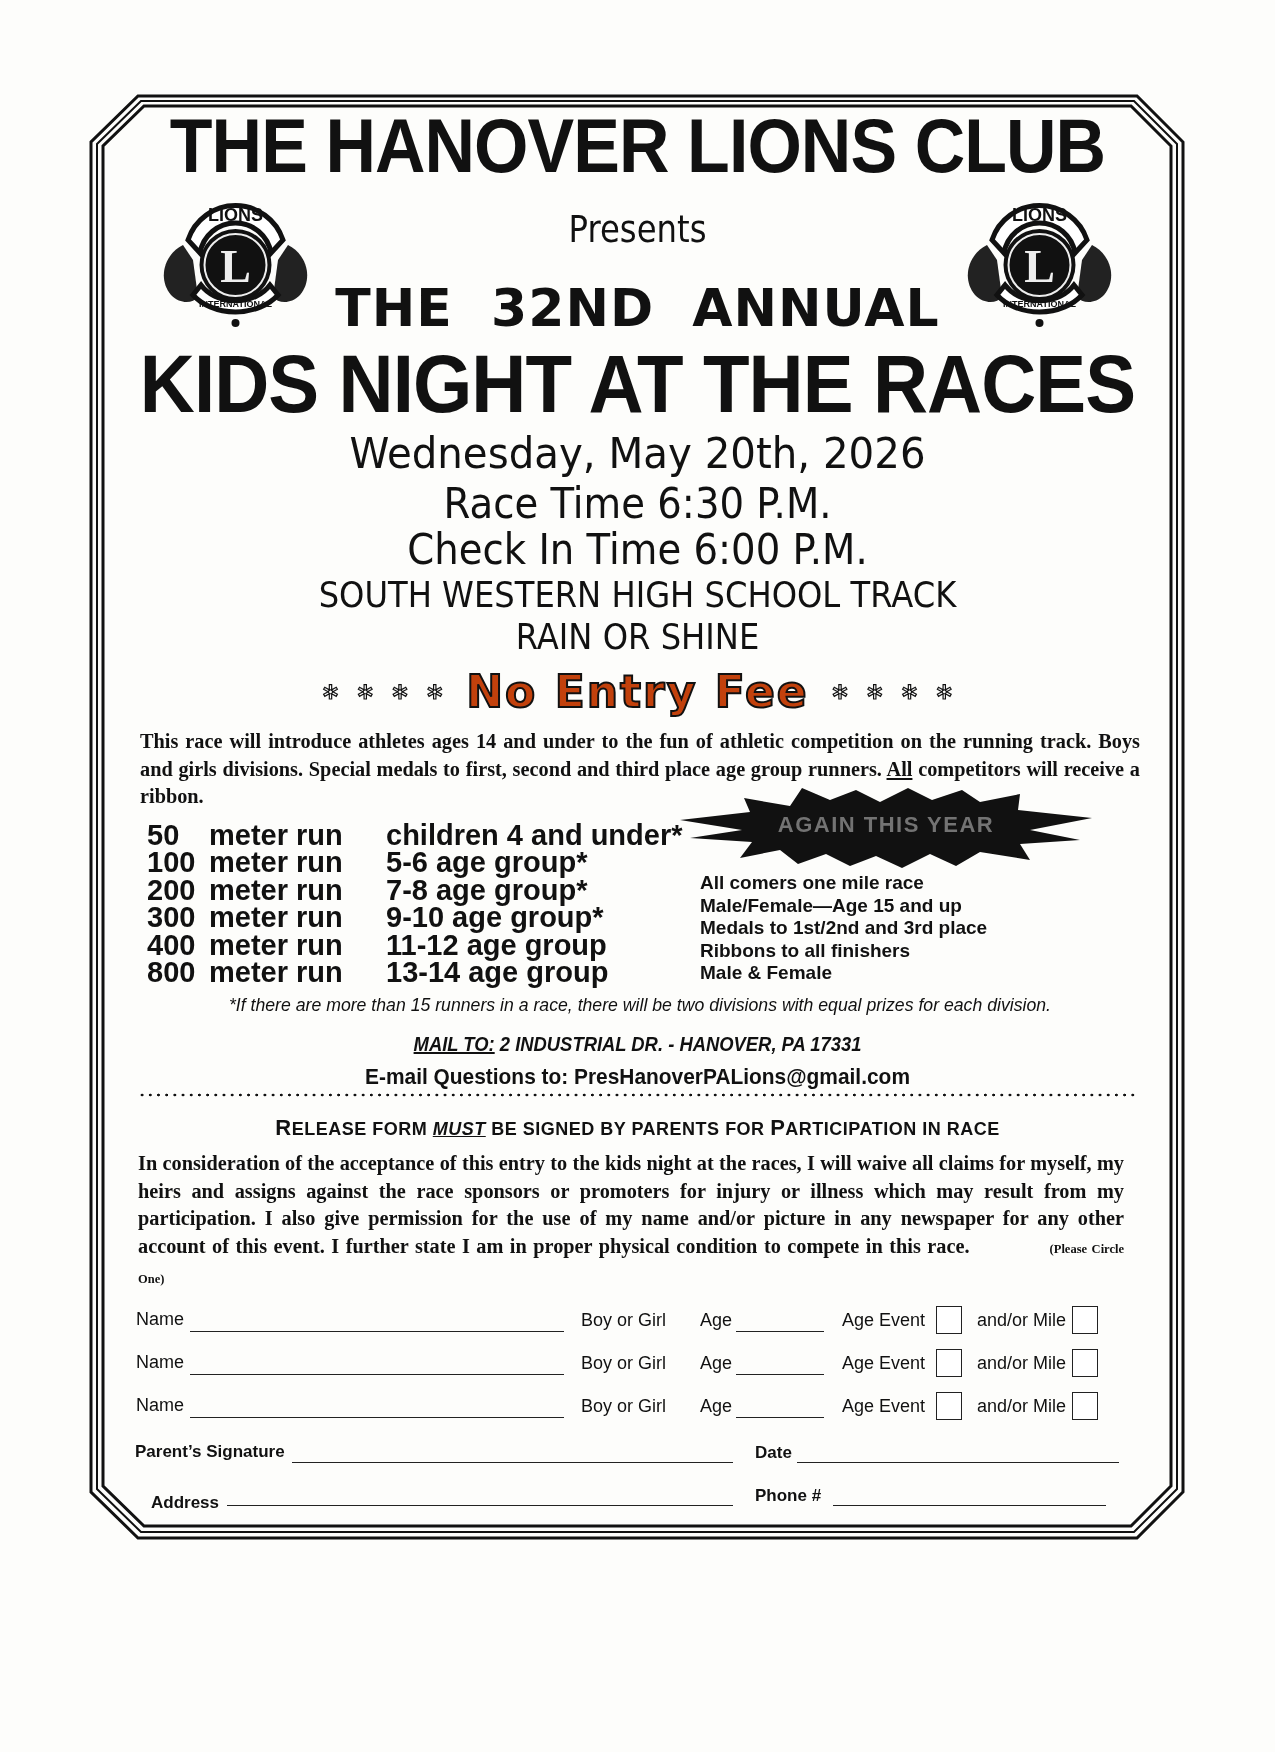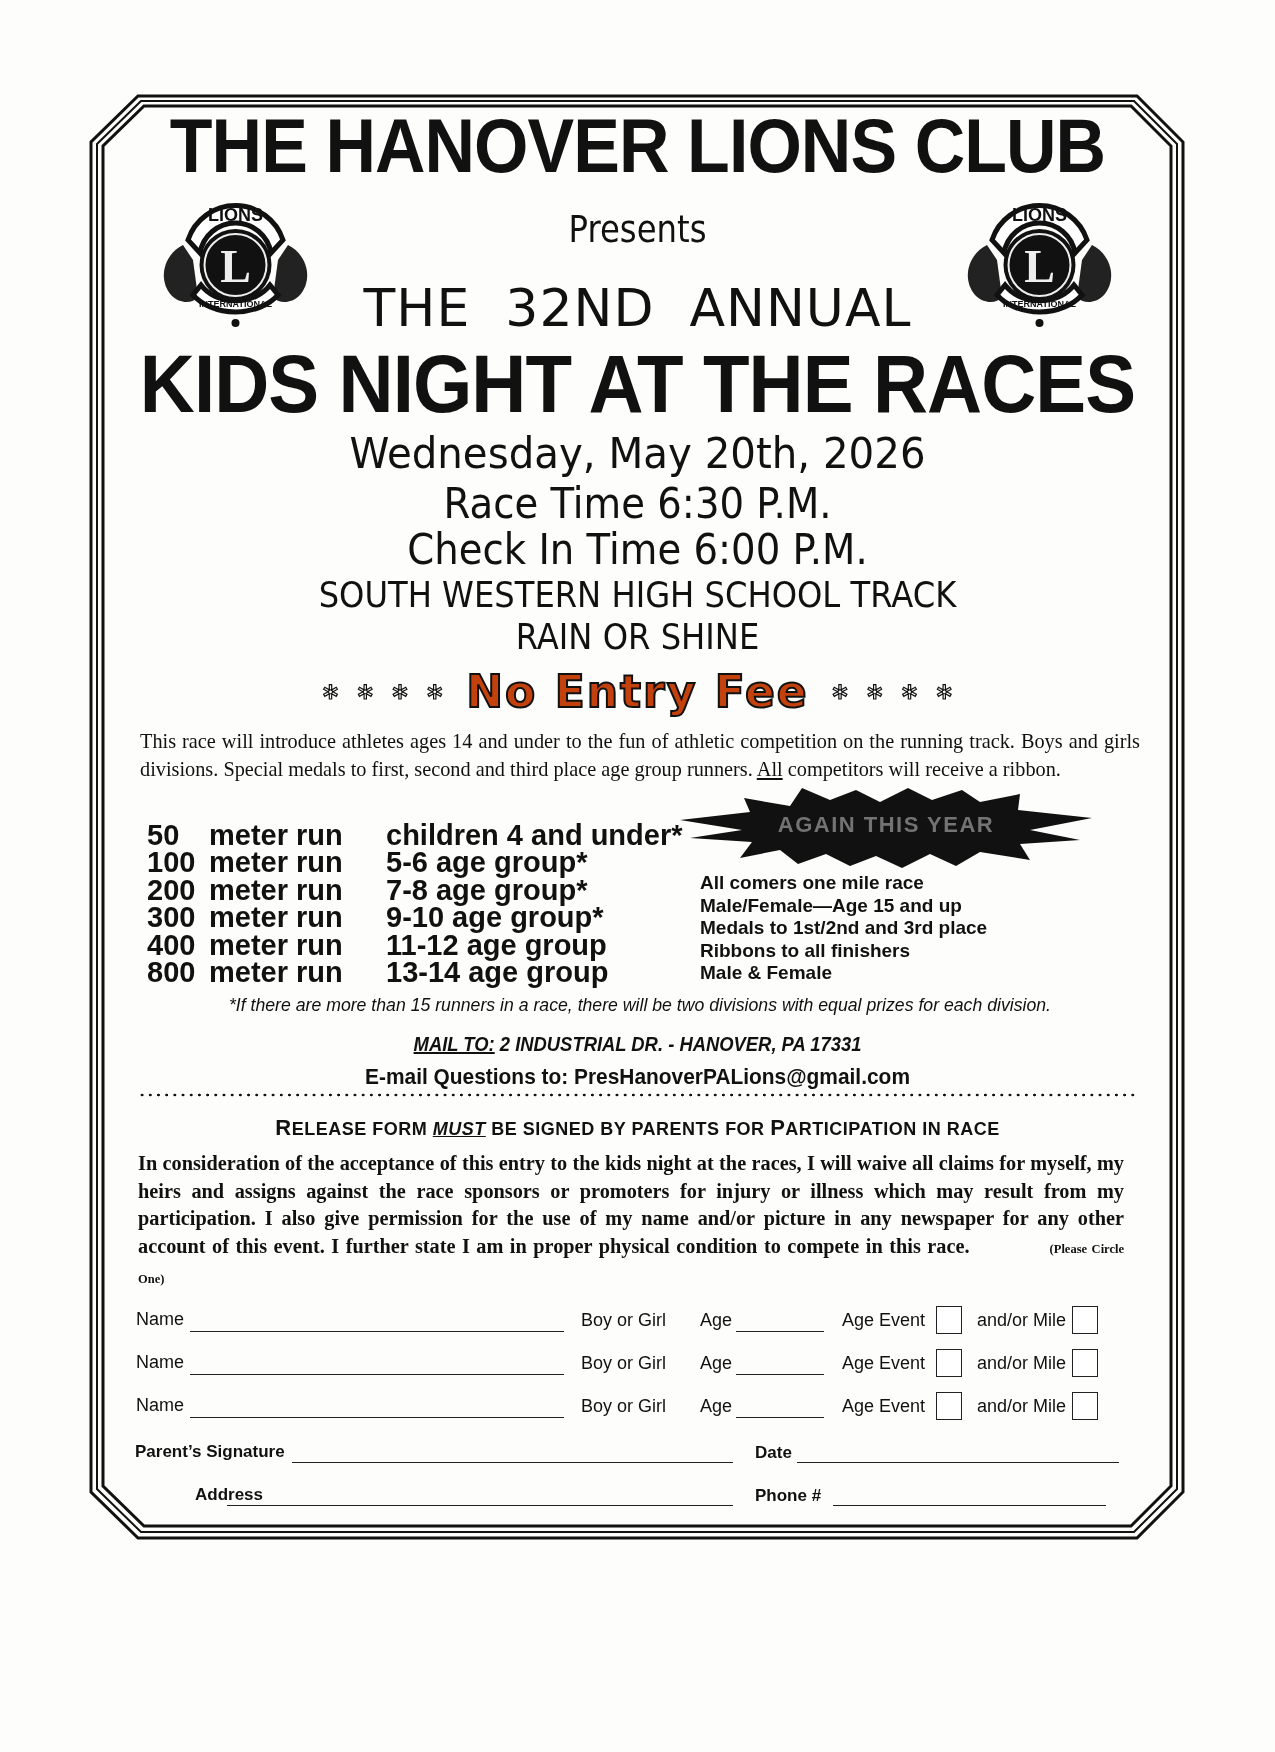--- a/index.html
+++ b/index.html
@@ -2,31 +2,31 @@
 <html><head>
 <meta charset="utf-8">
 <style>
   html, body { margin:0; padding:0; }
   body { width:1275px; height:1752px; background:#fdfdfb; position:relative; overflow:hidden; color:#111; font-family:"Liberation Sans", sans-serif; }
   .frame { position:absolute; left:0; top:0; width:1275px; height:1752px; pointer-events:none; }
   .abs { position:absolute; }
   .center { left:0; width:1275px; text-align:center; }
   .title-main { top:108px; font-family:"Liberation Sans", sans-serif; font-weight:bold; font-size:76px; letter-spacing:-1px; transform:scaleX(0.92); transform-origin:center; line-height:1; }
   .presents { top:210px; font-family:"DejaVu Sans", sans-serif; font-size:38px; line-height:1; transform:scaleX(0.85); }
-  .annual { top:282px; font-family:"DejaVu Sans", sans-serif; font-weight:normal; font-size:52px; line-height:1; letter-spacing:1px; }
+  .annual { top:282px; font-family:"DejaVu Sans", sans-serif; font-weight:bold; font-size:52px; line-height:1; letter-spacing:1px; }
   .kids { top:343px; font-family:"Liberation Sans", sans-serif; font-weight:bold; font-size:82px; line-height:1; transform:scaleX(0.93); letter-spacing:-1px; }
   .date { top:433px; font-family:"DejaVu Sans", sans-serif; font-size:42px; line-height:1; transform:scaleX(0.96); }
   .race-time { top:483px; font-family:"DejaVu Sans", sans-serif; font-size:42px; line-height:1; transform:scaleX(0.92); }
   .checkin { top:529px; font-family:"DejaVu Sans", sans-serif; font-size:42px; line-height:1; transform:scaleX(0.92); }
   .venue { top:578px; font-family:"DejaVu Sans", sans-serif; font-size:35px; line-height:1; transform:scaleX(0.92); }
   .rain { top:620px; font-family:"DejaVu Sans", sans-serif; font-size:35px; line-height:1; transform:scaleX(0.92); }
   .fee-row { top:670px; display:flex; justify-content:center; align-items:center; gap:0; }
   .star { font-size:20px; margin:0 9px; color:#fff; -webkit-text-stroke:1.2px #111; font-family:"DejaVu Sans", sans-serif; }
   .fee { font-family:"DejaVu Sans", sans-serif; font-weight:bold; font-size:44px; color:#c2410c; -webkit-text-stroke:2px #111; margin:0 14px; letter-spacing:2px; line-height:1; }
-  .intro { left:140px; width:1000px; top:728px; font-family:"Liberation Serif", serif; font-weight:normal; font-size:20.3px; line-height:27.5px; text-align:justify; }
+  .intro { left:140px; width:1000px; top:728px; font-family:"Liberation Serif", serif; font-weight:bold; font-size:20.3px; line-height:27.5px; text-align:justify; }
   .intro u { text-decoration:underline; }
   .events { left:147px; top:822px; font-family:"Liberation Sans", sans-serif; font-weight:bold; font-size:29px; line-height:27.4px; }
   .ev-row { display:flex; }
   .ev-dist { width:62px; }
   .ev-unit { width:177px; }
   .starburst { left:680px; top:788px; width:412px; height:80px; }
   .starburst-label { left:680px; top:812px; width:412px; text-align:center; color:#737373; font-family:"Liberation Sans", sans-serif; font-weight:bold; font-size:22px; letter-spacing:1.5px; }
   .mile-box { left:700px; top:872px; width:400px; text-align:left; font-family:"Liberation Sans", sans-serif; font-weight:bold; font-size:19px; line-height:22.5px; }
   .footnote { left:140px; width:1000px; top:994px; text-align:center; font-family:"Liberation Sans", sans-serif; font-style:italic; font-size:19px; transform:scaleX(0.93); }
   .mailto { top:1033px; font-family:"Liberation Sans", sans-serif; font-weight:bold; font-style:italic; font-size:20px; transform:scaleX(0.92); }
@@ -201,17 +201,17 @@
 </div>
 
 <div class="abs sig-row" style="top:1442px;">
   <span style="left:0; top:0;">Parent’s Signature</span>
   <div class="line" style="left:157px; top:20px; width:441px;"></div>
   <span style="left:620px; top:1px;">Date</span>
   <div class="line" style="left:662px; top:20px; width:322px;"></div>
 </div>
 
 <div class="abs sig-row" style="top:1485px;">
-  <span style="left:16px; top:0;margin-left:44px;">Address</span>
+  <span style="left:16px; top:8px;">Address</span>
   <div class="line" style="left:92px; top:20px; width:506px;"></div>
   <span style="left:620px; top:1px;">Phone #</span>
   <div class="line" style="left:698px; top:20px; width:273px;"></div>
 </div>
 
 </body></html>

